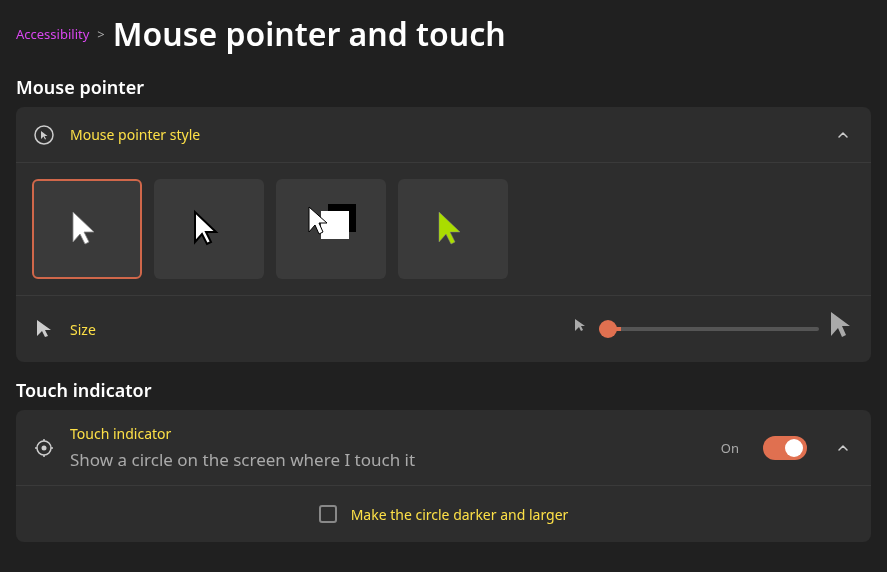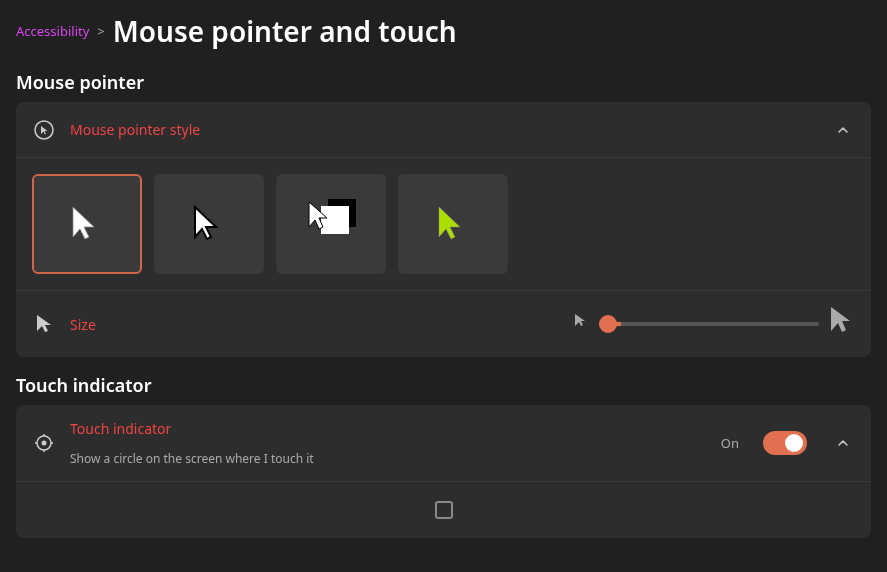--- a/index.html
+++ b/index.html
@@ -25,21 +25,21 @@
       color: #d946ef;
       font-size: 13px;
       cursor: pointer;
       text-decoration: none;
     }
     .breadcrumb-sep {
       color: #aaaaaa;
       font-size: 13px;
     }
     .page-title {
-      font-size: 28px;
+      font-size: 32px;
       font-weight: 600;
       color: #ffffff;
     }
 
     
     .section-label {
       font-size: 18px;
       font-weight: 600;
       color: #ffffff;
       margin-bottom: 8px;
@@ -72,26 +72,26 @@
       align-items: center;
       justify-content: center;
       color: #cccccc;
     }
 
     .row-content {
       flex: 1;
     }
     .row-title {
       font-size: 14px;
-      color: #ef4444;
+      color: #fde047;
     }
     .row-subtitle {
-      font-size: 12px;
+      font-size: 17px;
       color: #aaaaaa;
-      margin-top: 12px;
+      margin-top: 5px;
     }
     .row-actions {
       display: flex;
       align-items: center;
       gap: 24px;
       flex-shrink: 0;
     }
 
     
     .chevron-btn {
@@ -346,15 +346,16 @@
         <button class="chevron-btn">
           <svg width="16" height="16" viewBox="0 0 16 16" fill="none">
             <path d="M4 10 L8 6 L12 10" stroke="#cccccc" stroke-width="1.5" stroke-linecap="round" stroke-linejoin="round"></path>
           </svg>
         </button>
       </div>
     </div>
 
     <div class="checkbox-row card-row">
       <div class="custom-checkbox"></div>
+      <span class="row-title">Make the circle darker and larger</span>
     </div>
   </div>
 </div>
 
 </body></html>

